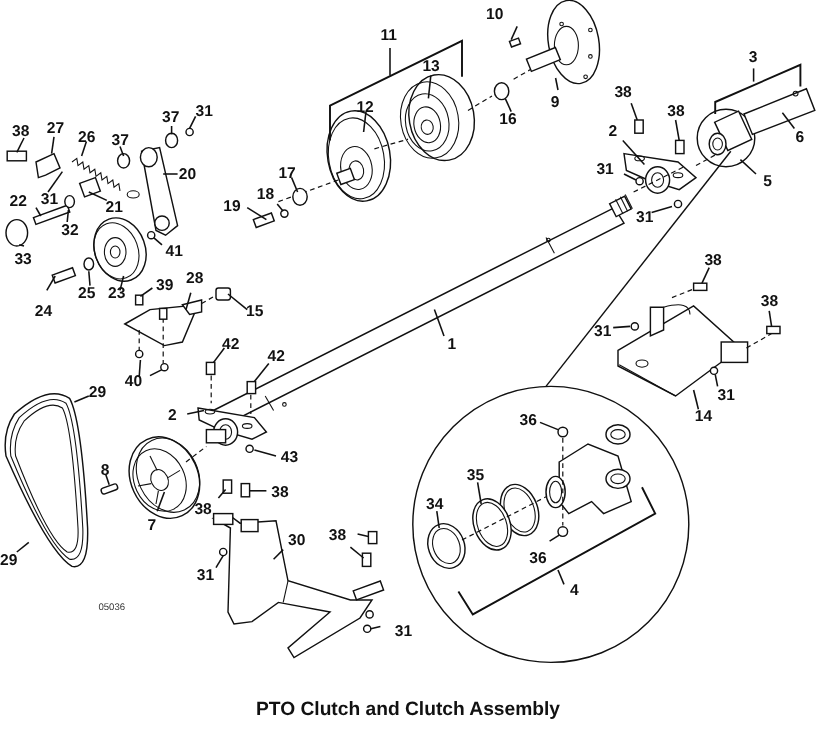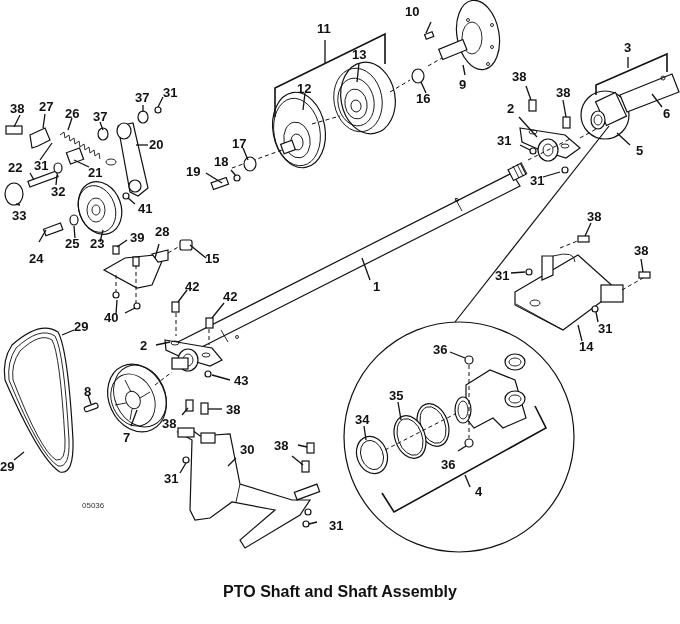--- a/index.html
+++ b/index.html
@@ -364,13 +364,13 @@
     <text class="callout" x="130" y="242">39</text>
     <text class="callout" x="104" y="322">40</text>
     <text class="callout" x="138" y="213">41</text>
     <text class="callout" x="185" y="291">42</text>
     <text class="callout" x="223" y="301">42</text>
     <text class="callout" x="234" y="385">43</text>
     <text class="code" x="82" y="508">05036</text>
   </g>
 </svg>
 
-<div id="title">PTO Shaft and Shaft Assembly</div>
+<div id="title">PTO Clutch and Clutch Assembly</div>
 
 </body></html>

